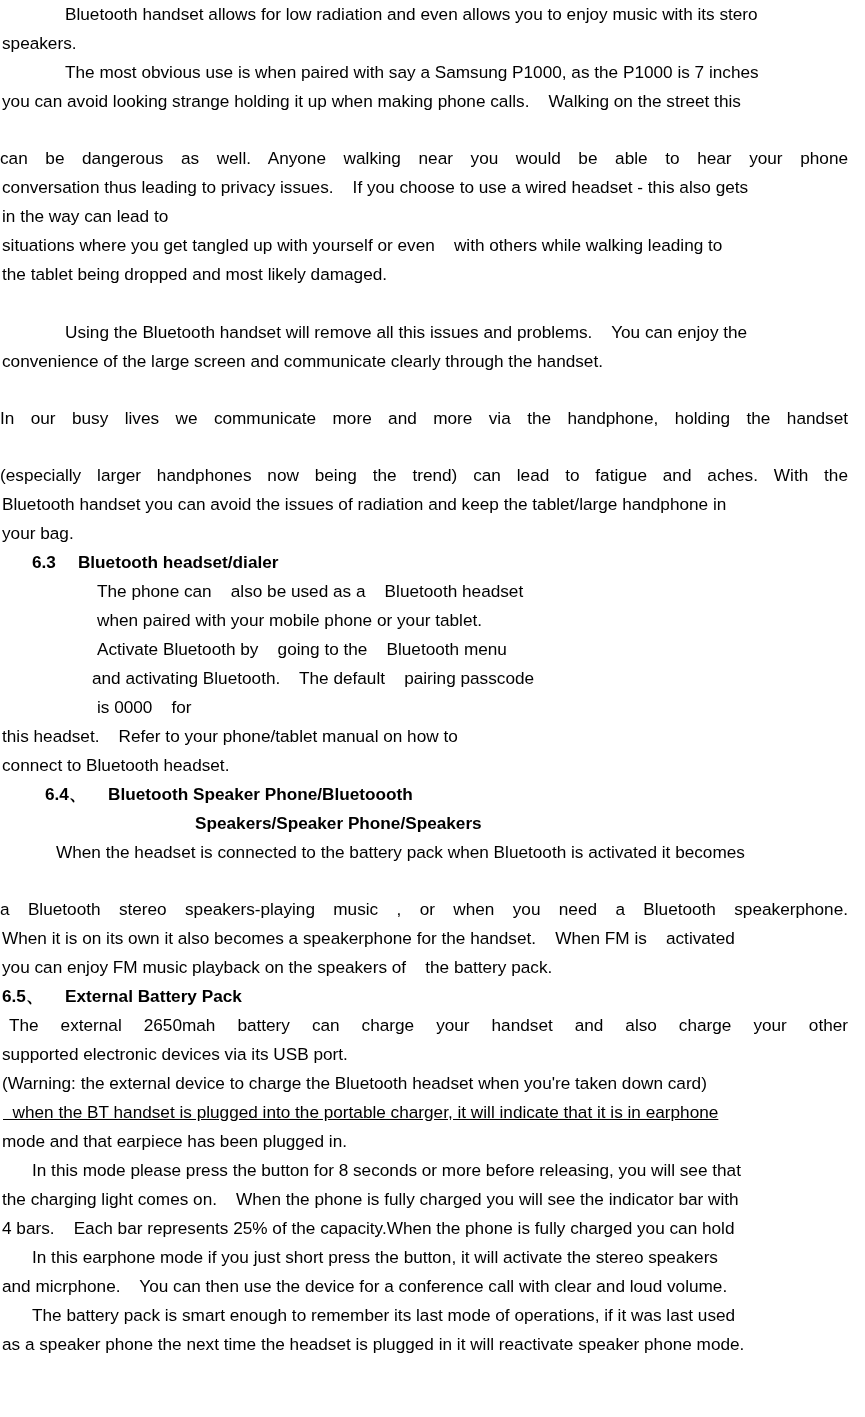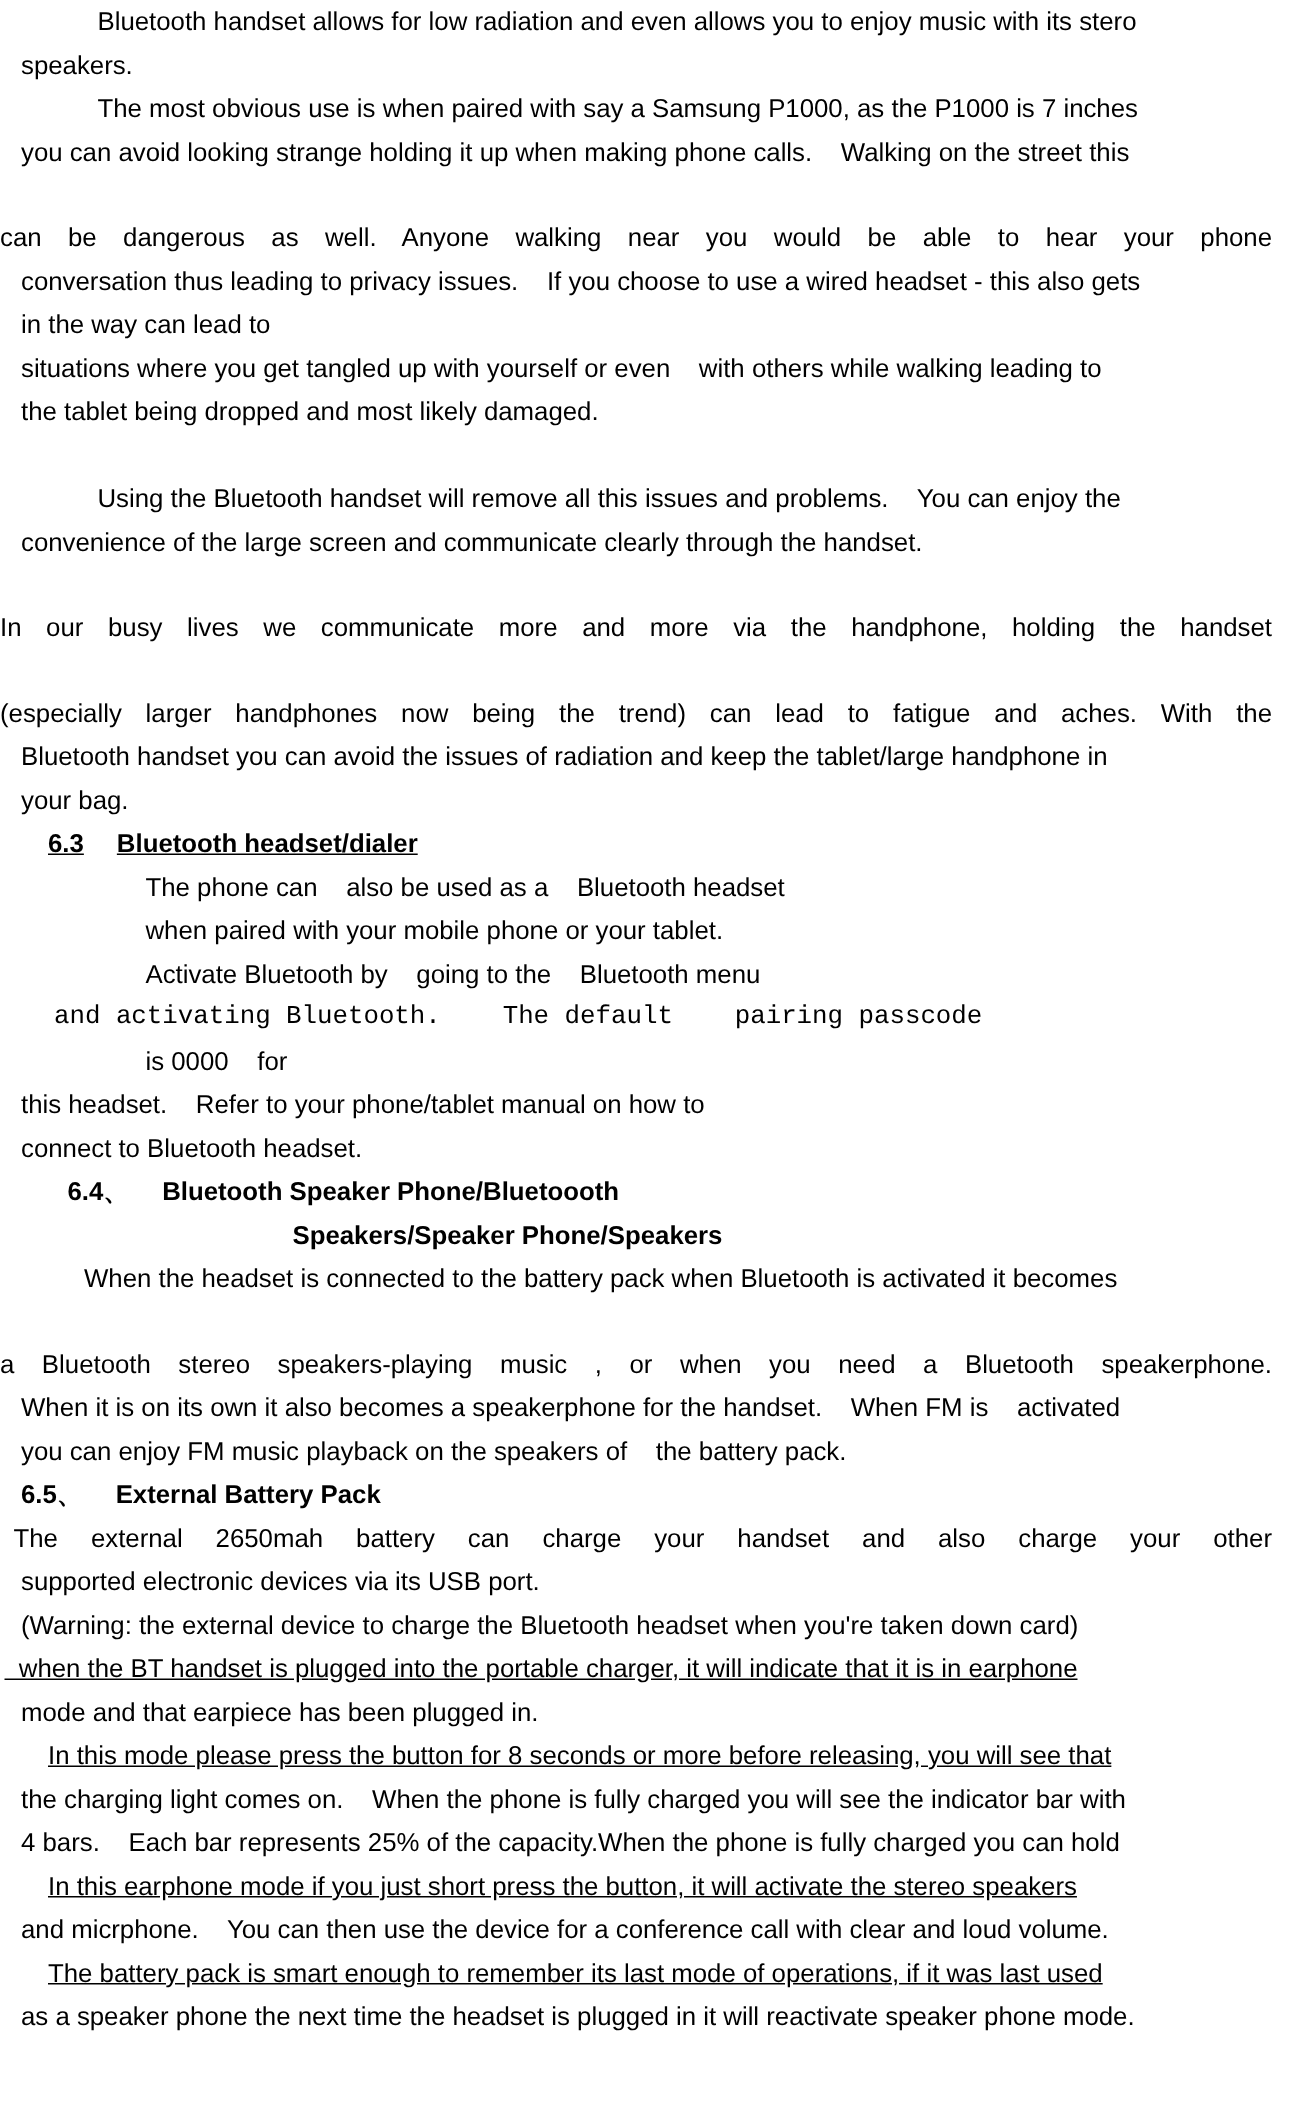--- a/index.html
+++ b/index.html
@@ -40,28 +40,28 @@
     text-align-last: justify;
     word-spacing: normal;
   }
   .line.bold {
     font-weight: bold;
   }
   .line.blank {
     height: 29px;
   }
   
-  .i0  { padding-left: 14px;   }
+  .i0  { padding-left: 2px;   }
   .i1  { padding-left: 3px; text-decoration: underline;   }
   .i2  { padding-left: 9px;   }
-  .i3  { padding-left: 32px; text-decoration: underline;  }
+  .i3  { padding-left: 32px;  }
   .i4  { padding-left: 45px;  }
   .i5  { padding-left: 56px;  }
   .i6  { padding-left: 65px;  }
-  .i7  { padding-left: 36px; font-family: Liberation Mono, monospace;  }
+  .i7  { padding-left: 92px;  }
   .i8  { padding-left: 97px;  }
   .i10 { padding-left: 195px; }
   .line.just.i2 { padding-left: 0; text-indent: 9px; }
   .line.just.i0 { padding-left: 0; text-indent: 0px; margin-top: 28px; }
   .tab { display: inline-block; width: 22px; }
 </style>
 </head>
 <body>
 
 <div id="doc-page">

